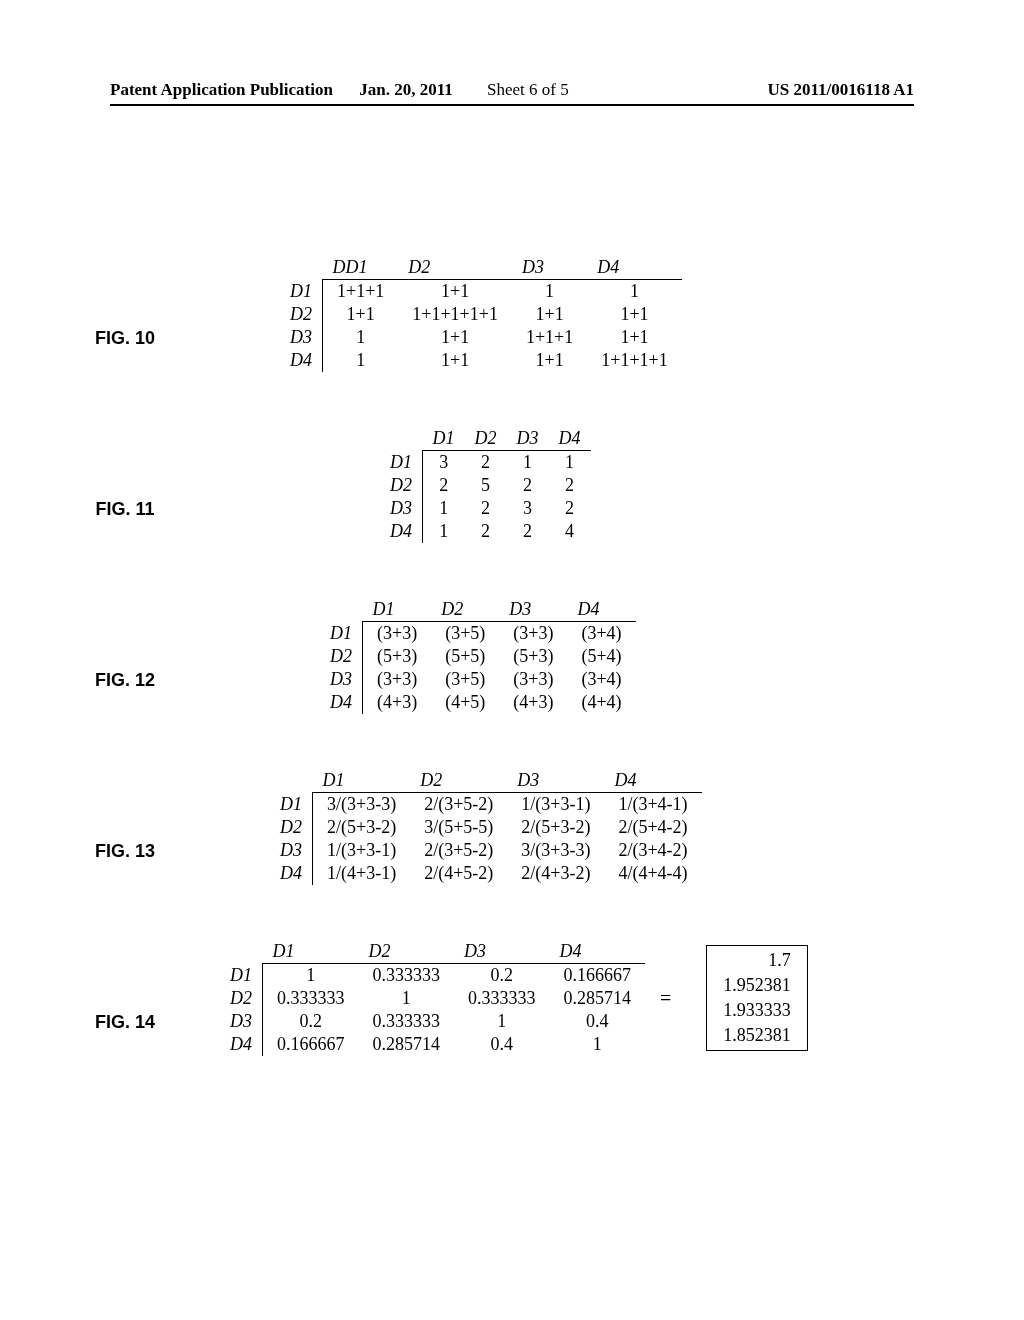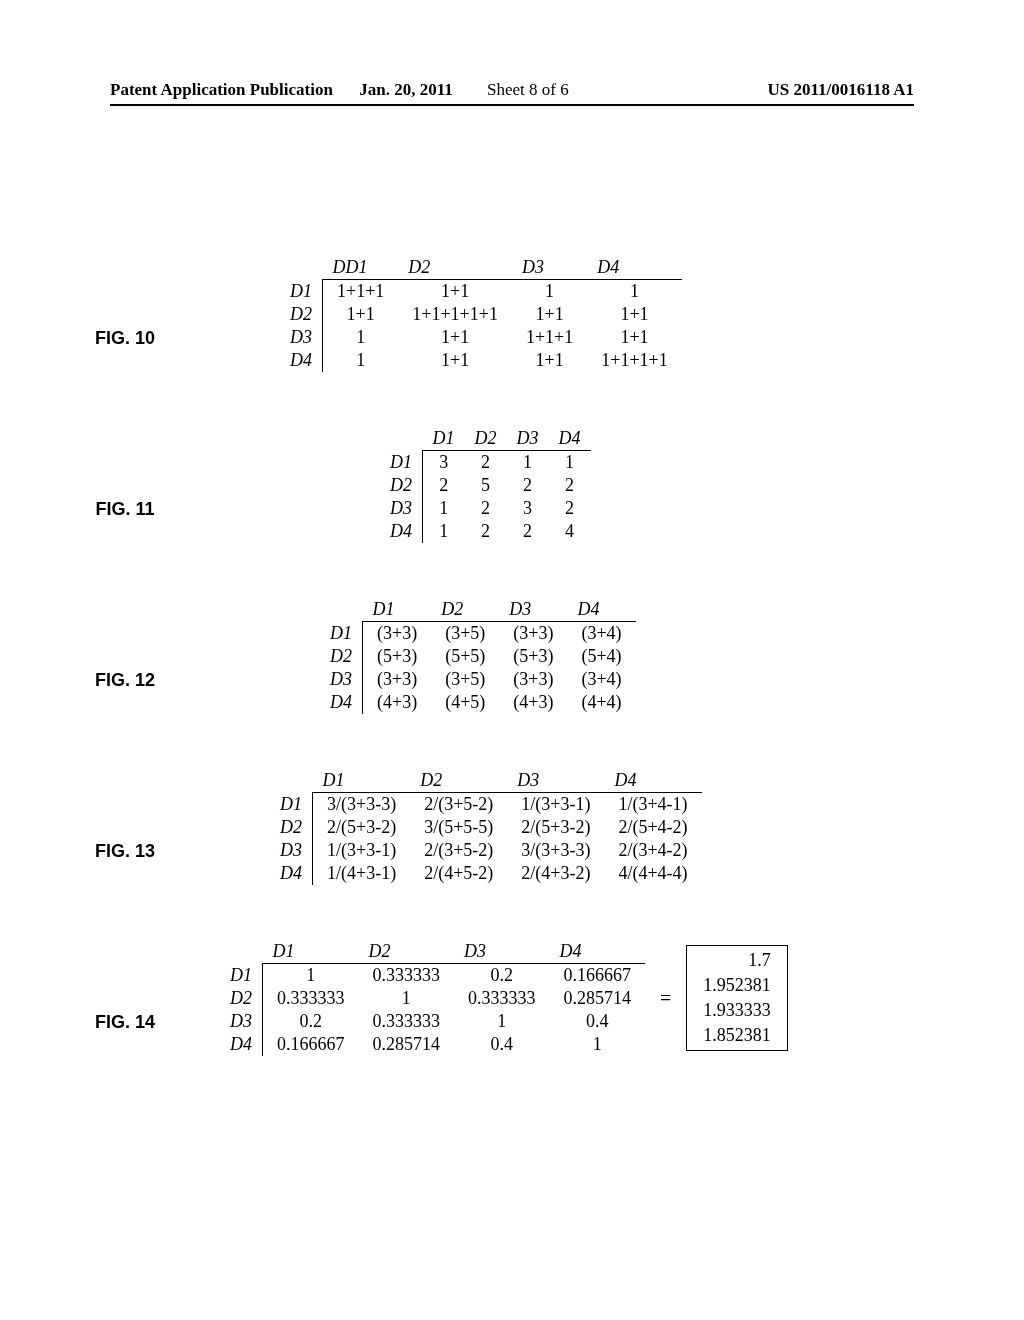--- a/index.html
+++ b/index.html
@@ -82,37 +82,38 @@
   .eq {
     font-size: 20px;
     margin: 0 15px;
   }
   .vector {
     border: 1px solid #000;
     padding: 2px 16px;
     font-size: 18px;
     line-height: 1.4;
     text-align: right;
+    margin-left: 20px;
   }
   .figrow .tablewrap {
   }
   
   .Dh { font-style: italic; }
   .Dh .n { font-style: normal; }
 </style>
 </head>
 <body>
 
 <div class="page">
 
   <div class="header">
     <span>
       <span class="pub">Patent Application Publication</span>
       <span class="date">Jan. 20, 2011</span>
-      <span class="sheet">Sheet 8 of 6</span>
+      <span class="sheet">Sheet 6 of 5</span>
     </span>
     <span class="docnum">US 2011/0016118 A1</span>
   </div>
 
   <div class="figs">
 
     <div class="figrow">
       <div class="figlabel">FIG. 10</div>
       <div class="tablewrap" style="margin-left:60px">
         <table class="mat">

